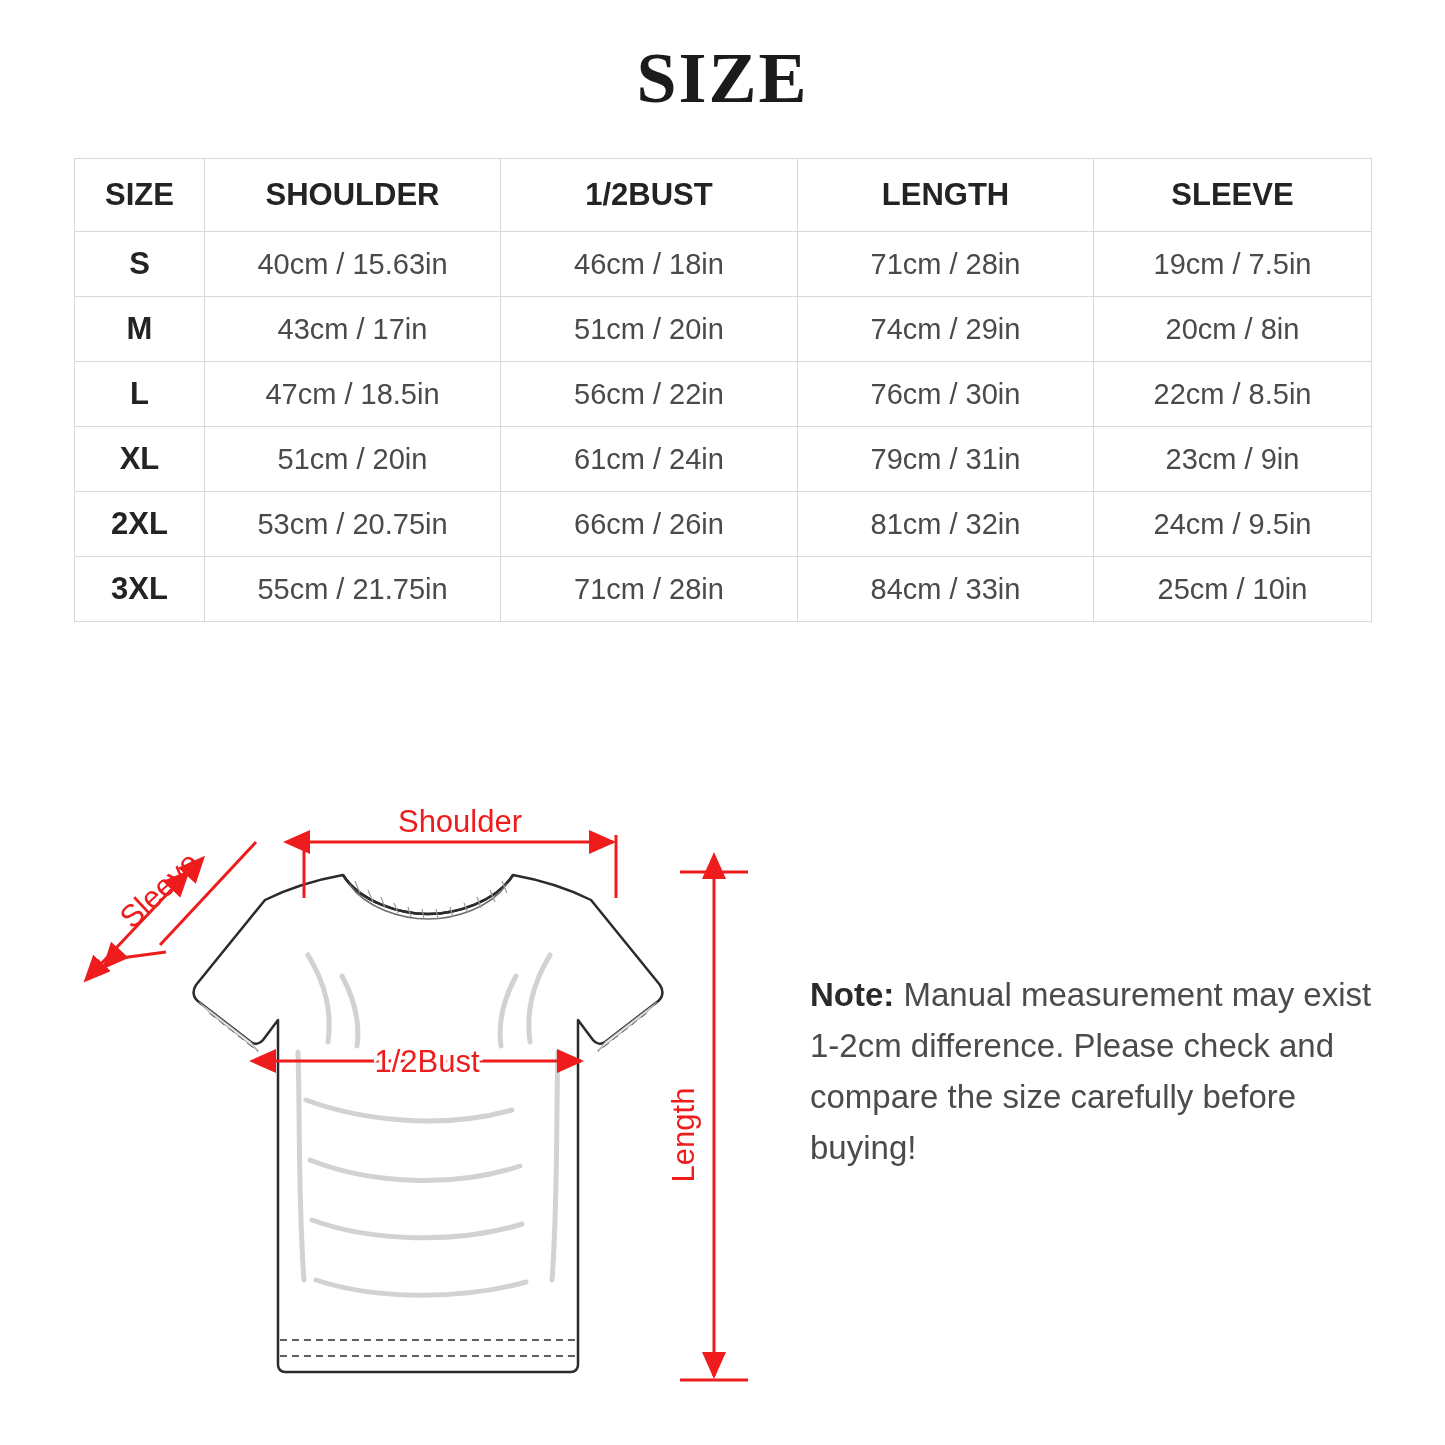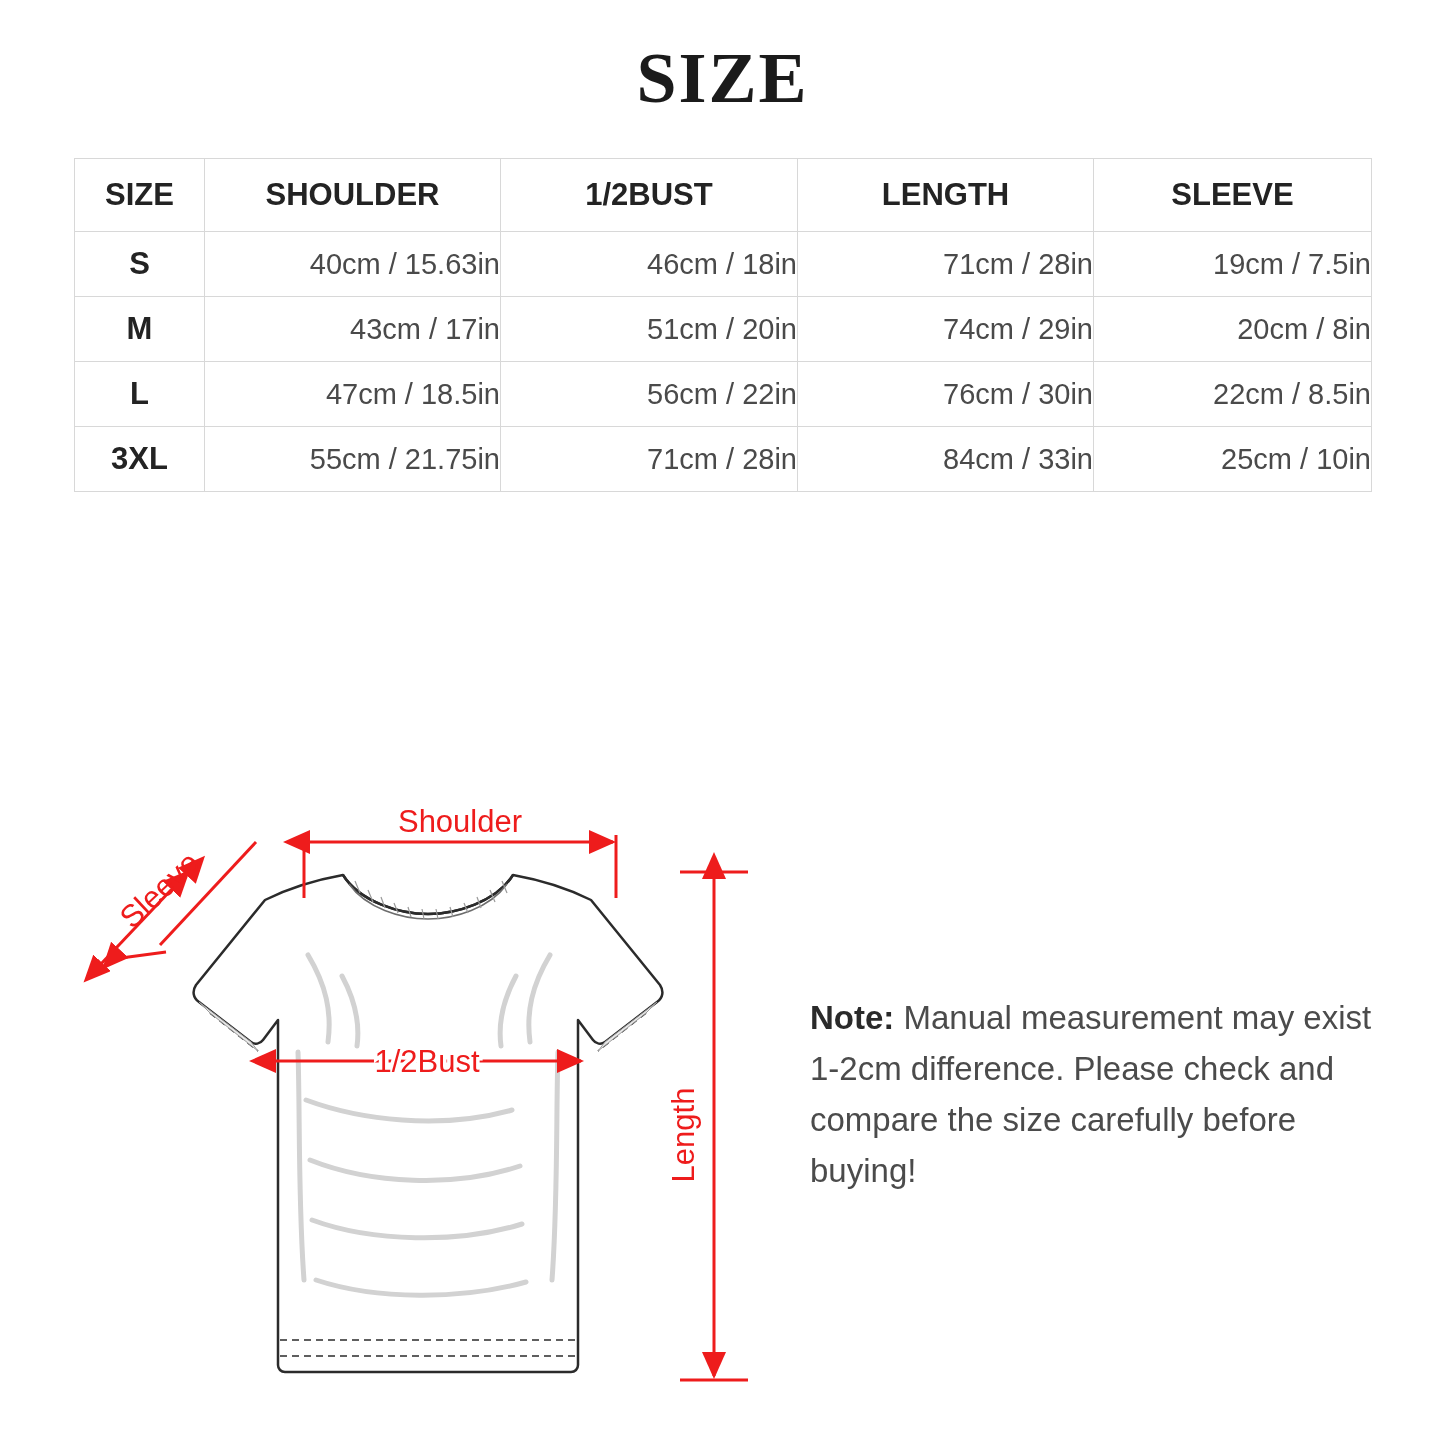--- a/index.html
+++ b/index.html
@@ -55,21 +55,20 @@
   }
   table.size-table tbody td.size-cell {
     font-size: 31px;
     font-weight: 700;
     color: #232323;
   }
   table.size-table tbody td.val-cell {
     font-size: 29px;
     font-weight: 400;
     color: #4a4a4a;
-    text-align: right;
   }
   col.c-size { width: 130px; }
   col.c-shoulder { width: 296px; }
   col.c-bust { width: 297px; }
   col.c-length { width: 296px; }
   col.c-sleeve { width: 278px; }
 
   
   .diagram {
     position: absolute;
@@ -77,21 +76,21 @@
     top: 780px;
     width: 720px;
     height: 640px;
   }
   .diagram svg { display: block; }
 
   
   .note {
     position: absolute;
     left: 810px;
-    top: 992px;
+    top: 969px;
     width: 590px;
     font-size: 33px;
     line-height: 1.55;
     color: #4b4b4b;
   }
   .note .note-label {
     font-weight: 700;
     color: #2a2a2a;
   }
 </style>
@@ -132,20 +131,34 @@
         <td class="val-cell">51cm / 20in</td>
         <td class="val-cell">74cm / 29in</td>
         <td class="val-cell">20cm / 8in</td>
       </tr>
       <tr>
         <td class="size-cell">L</td>
         <td class="val-cell">47cm / 18.5in</td>
         <td class="val-cell">56cm / 22in</td>
         <td class="val-cell">76cm / 30in</td>
         <td class="val-cell">22cm / 8.5in</td>
+      </tr>
+      <tr>
+        <td class="size-cell">XL</td>
+        <td class="val-cell">51cm / 20in</td>
+        <td class="val-cell">61cm / 24in</td>
+        <td class="val-cell">79cm / 31in</td>
+        <td class="val-cell">23cm / 9in</td>
+      </tr>
+      <tr>
+        <td class="size-cell">2XL</td>
+        <td class="val-cell">53cm / 20.75in</td>
+        <td class="val-cell">66cm / 26in</td>
+        <td class="val-cell">81cm / 32in</td>
+        <td class="val-cell">24cm / 9.5in</td>
       </tr>
       <tr>
         <td class="size-cell">3XL</td>
         <td class="val-cell">55cm / 21.75in</td>
         <td class="val-cell">71cm / 28in</td>
         <td class="val-cell">84cm / 33in</td>
         <td class="val-cell">25cm / 10in</td>
       </tr>
     </tbody>
   </table>

